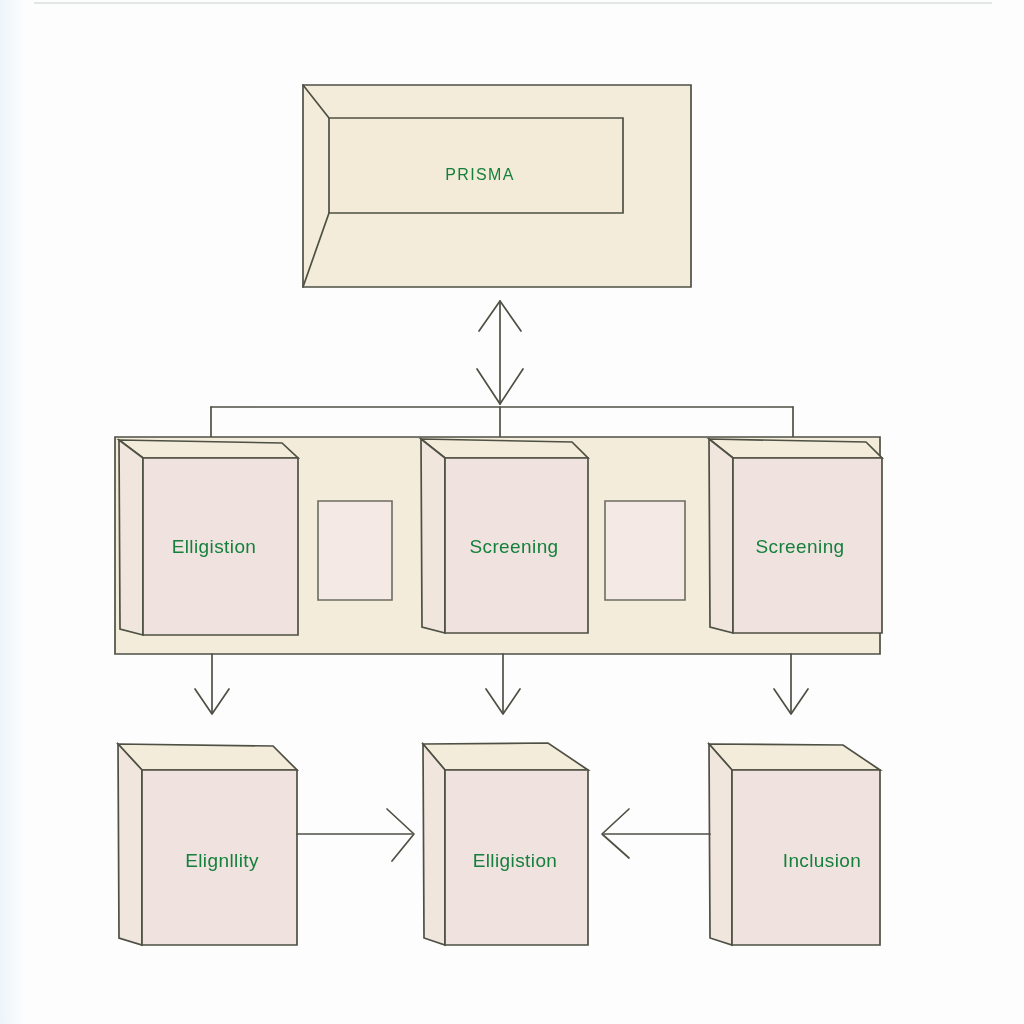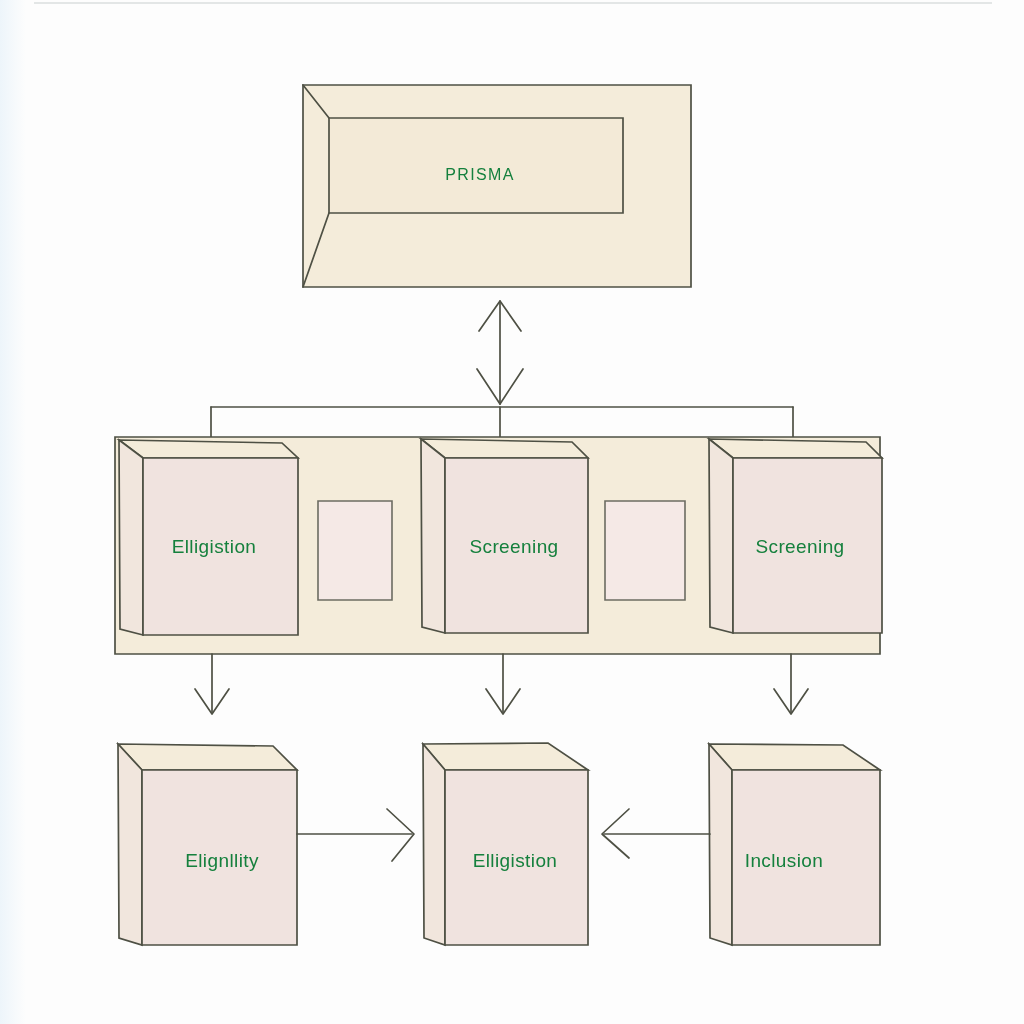--- a/index.html
+++ b/index.html
@@ -131,15 +131,15 @@
   <div class="edge-tint"></div>
 
   <div class="label prisma" style="left:480px;top:168px;">PRISMA</div>
 
   <div class="label" style="left:214px;top:540px;">Elligistion</div>
   <div class="label" style="left:514px;top:540px;">Screening</div>
   <div class="label" style="left:800px;top:540px;">Screening</div>
 
   <div class="label" style="left:222px;top:854px;">Elignllity</div>
   <div class="label" style="left:515px;top:854px;">Elligistion</div>
-  <div class="label" style="left:784px;top:854px;text-align:center;">Inclusion</div>
+  <div class="label" style="left:822px;top:854px;text-align:center;">Inclusion</div>
 
 </div>
 
 </body></html>

